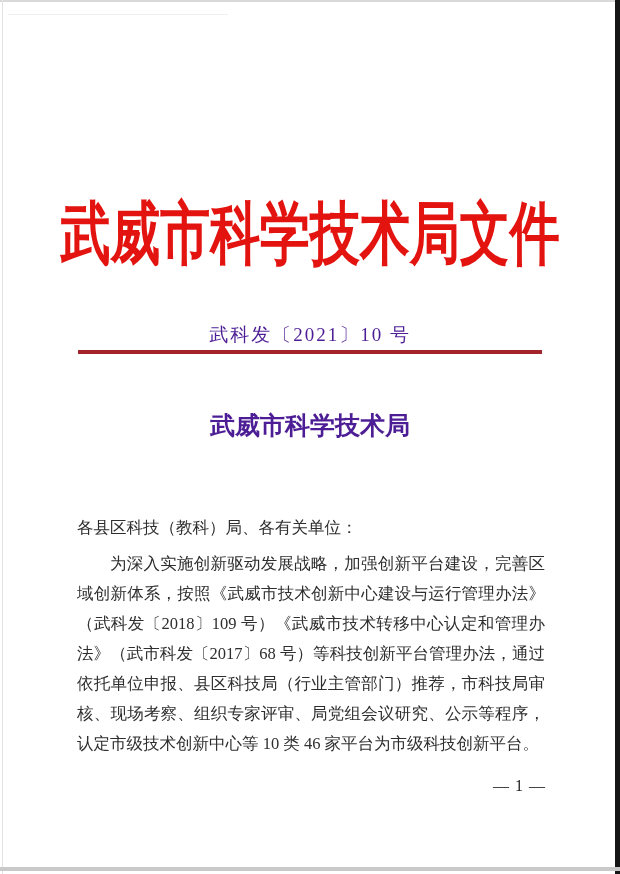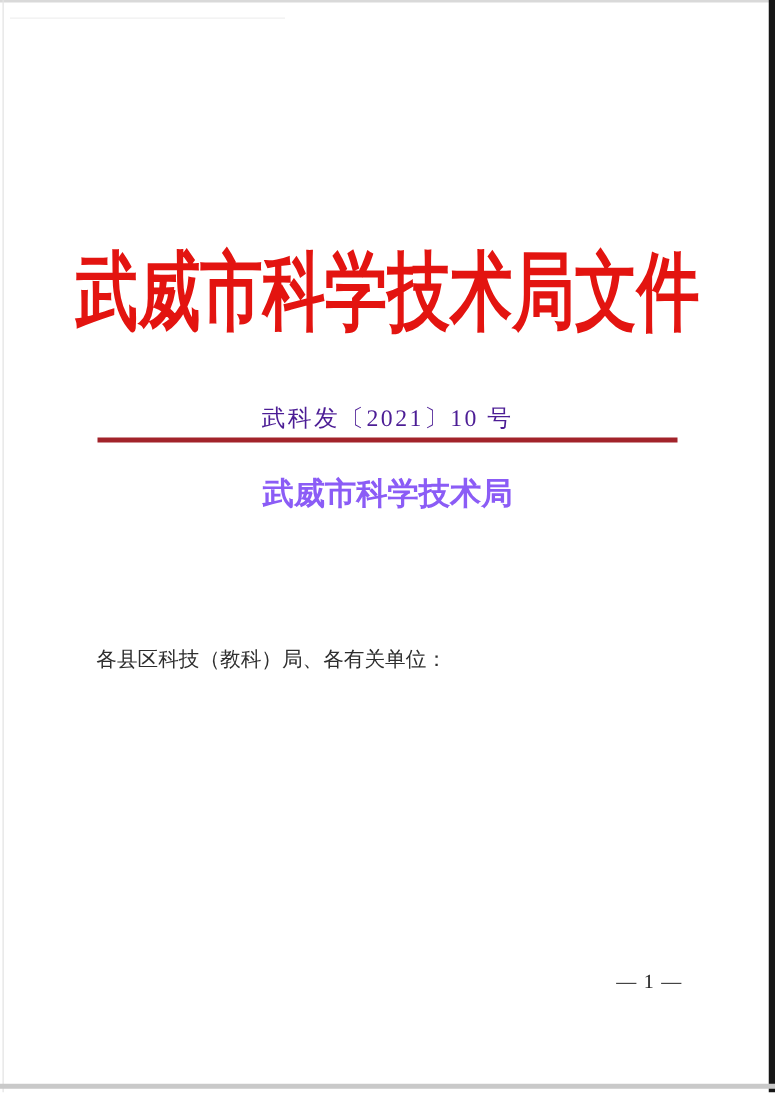--- a/index.html
+++ b/index.html
@@ -36,26 +36,26 @@
     font-size: 19px;
     letter-spacing: 2px;
     color: #4c1d95;
   }
   .red-line {
     position: absolute;
     top: 350px; left: 78px; width: 464px; height: 4px;
   }
   .doc-title {
     position: absolute;
-    top: 378px; left: 30px; right: 30px;
+    top: 408px; left: 30px; right: 30px;
     text-align: center;
     font-size: 25px;
     font-weight: bold;
     line-height: 35px;
-    color: #8b5cf6;
+    color: #4c1d95;
   }
   .body-block {
     position: absolute;
     top: 513px; left: 77px; width: 468px;
     font-size: 16.5px;
     line-height: 30px;
     color: #2e2e2e;
     text-align: justify;
   }
   .salutation { margin-bottom: 6px; }
@@ -82,15 +82,16 @@
 <div class="doc-number">武科发〔2021〕10 号</div>
 
 <div class="red-line" style="background: rgb(162, 35, 42);"></div>
 
 <div class="doc-title">
   <div>武威市科学技术局</div>
 </div>
 
 <div class="body-block">
   <div class="salutation">各县区科技（教科）局、各有关单位：</div>
+  <div class="paragraph">为深入实施创新驱动发展战略，加强创新平台建设，完善区域创新体系，按照《武威市技术创新中心建设与运行管理办法》（武科发〔2018〕109 号）《武威市技术转移中心认定和管理办法》（武市科发〔2017〕68 号）等科技创新平台管理办法，通过依托单位申报、县区科技局（行业主管部门）推荐，市科技局审核、现场考察、组织专家评审、局党组会议研究、公示等程序，认定市级技术创新中心等 10 类 46 家平台为市级科技创新平台。</div>
 </div>
 
 <div class="page-number">— 1 —</div>
 
 </body></html>

